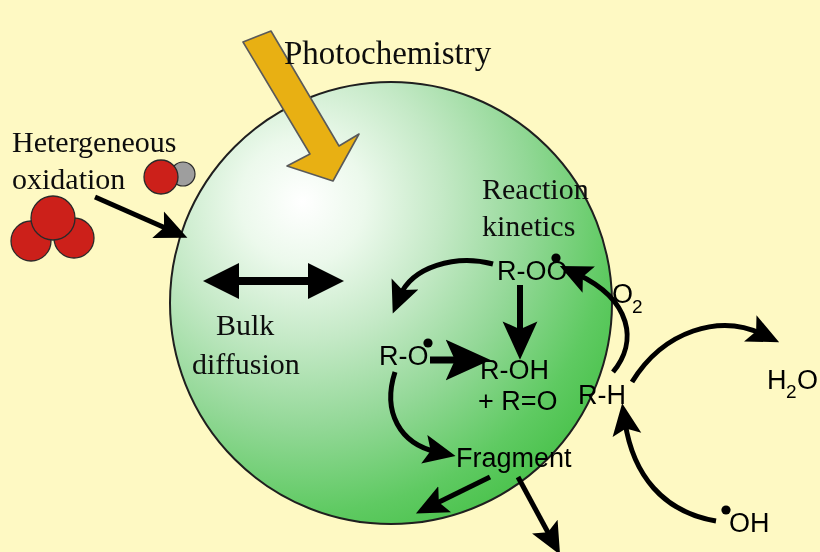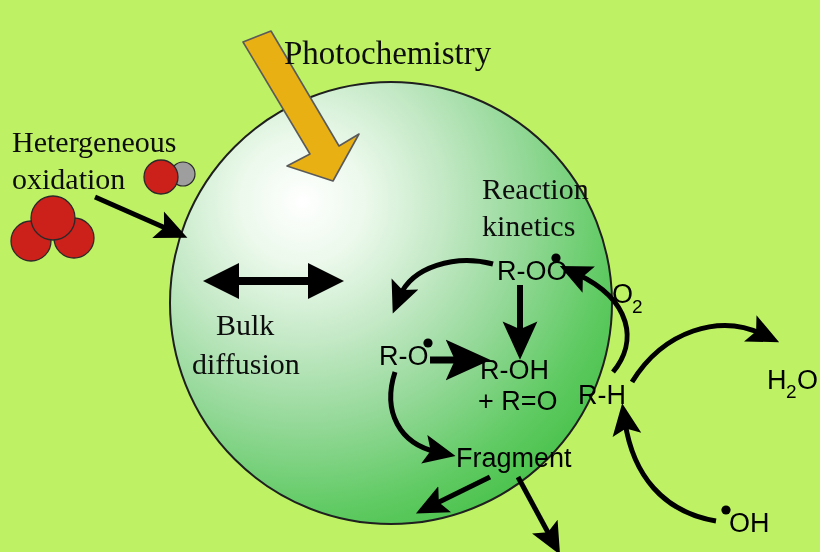--- a/index.html
+++ b/index.html
@@ -4,21 +4,21 @@
 <style>
   html, body {
     margin: 0;
     padding: 0;
     background: #ffffff;
   }
   #stage {
     position: relative;
     width: 820px;
     height: 552px;
-    background: #bef264;
+    background: #fef9c3;
     overflow: hidden;
     font-family: "Liberation Sans", sans-serif;
   }
   #stage svg.layer {
     position: absolute;
     left: 0;
     top: 0;
     width: 820px;
     height: 552px;
   }

